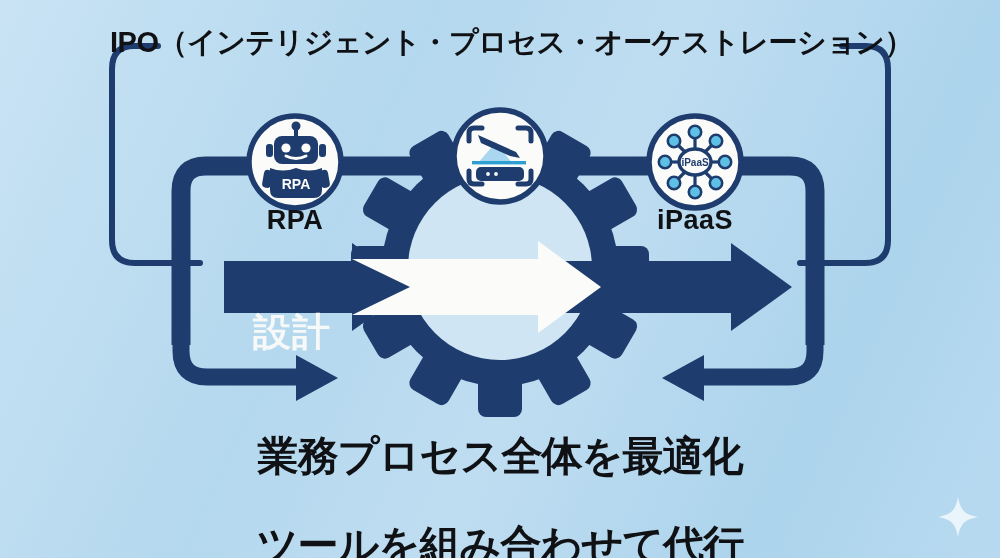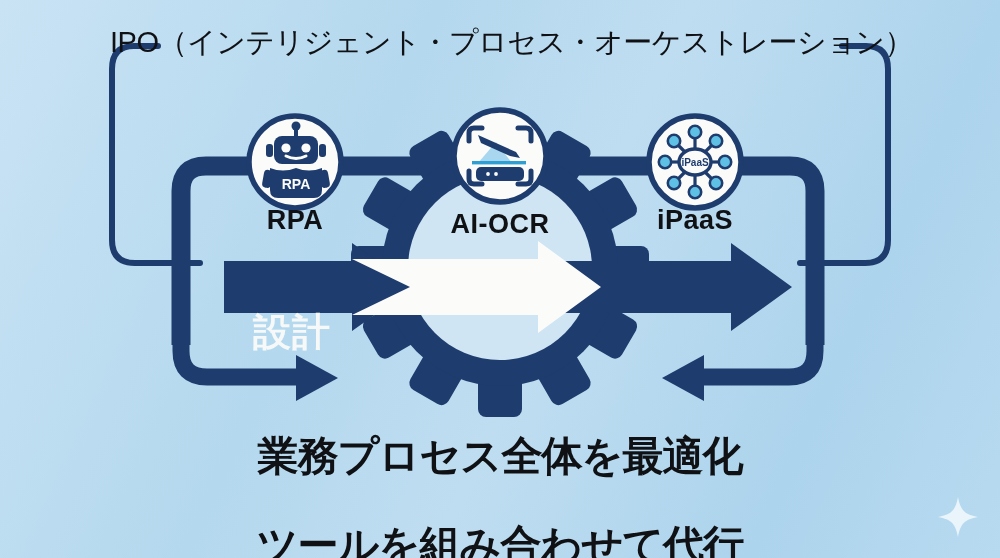--- a/index.html
+++ b/index.html
@@ -7,21 +7,21 @@
     position:relative;
     width:1000px;height:558px;
     overflow:hidden;
     background:linear-gradient(115deg,#c9e3f4 0%,#b4d8ee 35%,#bfddf1 55%,#acd4ec 80%,#b8daf0 100%);
     font-family:"Liberation Sans","DejaVu Sans",sans-serif;
   }
   .stage svg{position:absolute;left:0;top:0;}
   .txt{position:absolute;text-align:center;color:#101114;}
   .title{
     left:110px;top:22px;width:780px;height:40px;
-    font-size:29px;font-weight:normal;letter-spacing:-0.5px;line-height:40px;
+    font-size:29px;font-weight:bold;letter-spacing:-0.5px;line-height:40px;
     white-space:nowrap;
   }
   .tool-label{
     width:180px;height:32px;top:204px;
     font-size:27px;font-weight:bold;line-height:32px;letter-spacing:0.5px;
   }
   .step-label{
     top:266px;height:44px;font-size:38px;font-weight:bold;line-height:44px;
     letter-spacing:1px;
     margin-top:44px;
@@ -142,20 +142,19 @@
         <text x="0" y="3.5" text-anchor="middle" fill="#1e3c6d" font-size="10" font-weight="bold" font-family="Liberation Sans, sans-serif">iPaaS</text>
       </g>
     </g>
 
     <path fill="#e9f4fb" transform="translate(958,517)" d="M 0,-20 C 2.6,-6.5 6.5,-2.6 20,0 C 6.5,2.6 2.6,6.5 0,20 C -2.6,6.5 -6.5,2.6 -20,0 C -6.5,-2.6 -2.6,-6.5 0,-20 Z"></path>
   </svg>
 
   <div class="txt title">IPO（インテリジェント・プロセス・オーケストレーション）</div>
 
   <div class="txt tool-label" style="left:205px;">RPA</div>
-  <div class="txt tool-label" style="left:410px;top:208px;">AI-OCR</div>
   <div class="txt tool-label" style="left:605px;">iPaaS</div>
 
   <div class="txt step-label step-white" style="left:228px;width:128px;">設計</div>
 
   <div class="txt caption" style="top:431px;">業務プロセス全体を最適化</div>
   <div class="txt caption" style="top:484px;margin-top:36px;">ツールを組み合わせて代行</div>
 </div>
 
 </body></html>

